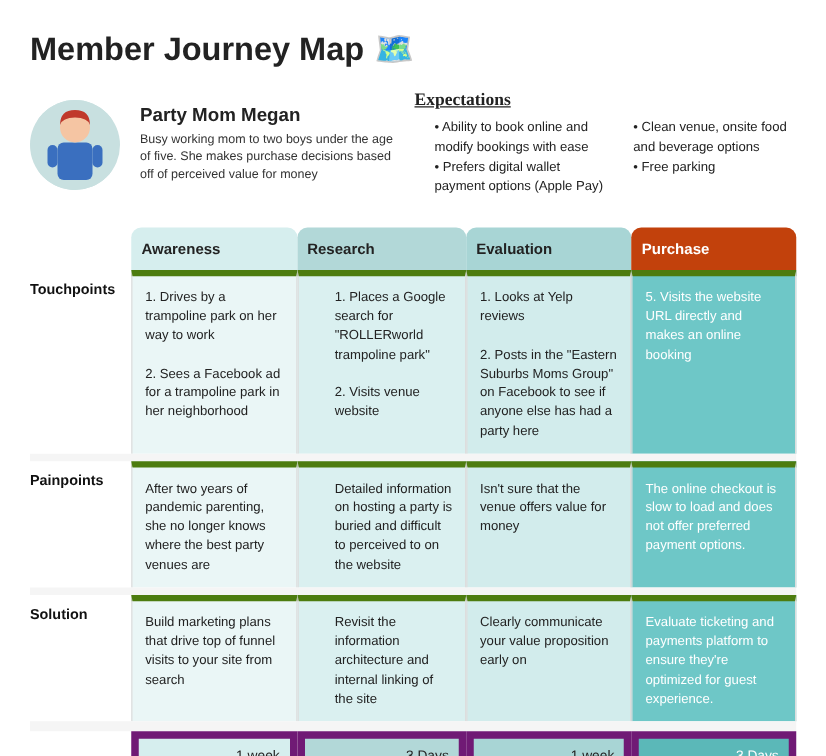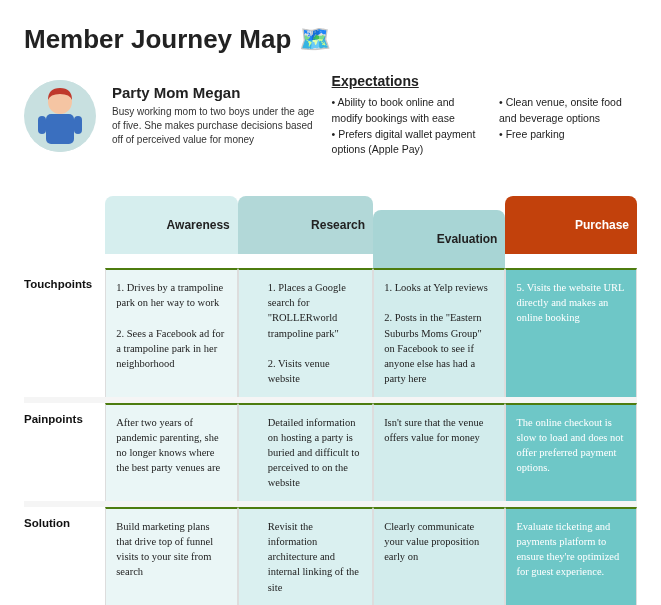--- a/index.html
+++ b/index.html
@@ -51,24 +51,26 @@
       line-height: 1.4;
     }
     .expectations-section {
       flex: 1.5;
     }
     .expectations-title {
       font-size: 14px;
       font-weight: 700;
       margin-bottom: 6px;
       text-decoration: underline;
+      font-family: Liberation Serif, serif;
     }
     .expectations-cols {
       display: flex;
       gap: 16px;
+      margin-left: 16px;
     }
     .expectations-list {
       font-size: 10.5px;
       line-height: 1.5;
       list-style: none;
     }
     .expectations-list li::before {
       content: '• ';
     }
 
@@ -84,29 +86,29 @@
     
     .row-label {
       font-weight: 700;
       font-size: 11.5px;
       vertical-align: top;
       padding: 10px 6px 10px 0;
       color: #111;
     }
     
     .stage-header {
-      text-align: right;
+      text-align: left;
       font-weight: 700;
       font-size: 12px;
-      padding: 22px 8px;
+      padding: 10px 8px;
       border-radius: 8px 8px 0 0;
     }
     .stage-header.awareness { background: #d6eeee; color: #222; }
     .stage-header.research  { background: #b2d8d8; color: #222; }
-    .stage-header.evaluation{ background: #a8d5d5; color: #222; margin-top: 28px; }
+    .stage-header.evaluation{ background: #a8d5d5; color: #222; }
     .stage-header.purchase  { background: #c2410c; color: #fff; }
 
     
     .content-cell {
       vertical-align: top;
       padding: 10px 10px;
       font-size: 10.5px;
       line-height: 1.45;
       border-left: 1px solid #ddd;
       border-right: 1px solid #ddd;
@@ -125,23 +127,22 @@
       border-radius: 0 0 8px 8px;
       border: 6px solid #701a75;
     }
     .duration-cell.awareness  { background: #d6eeee; color: #222; }
     .duration-cell.research   { background: #b2d8d8; color: #222; }
     .duration-cell.evaluation { background: #a8d5d5; color: #222; }
     .duration-cell.purchase   { background: #5bb8b8; color: #fff; }
 
     
     .content-row td.content-cell {
-      border-top: 2px solid #4d7c0f;
+      border-top: 5px solid #4d7c0f;
       border-bottom: none;
-      font-family: Liberation Serif, serif;
     }
     .content-row:last-of-type td.content-cell {
       border-bottom: 1px solid #ccc;
     }
 
     .section-divider td {
       height: 6px;
       background: #f5f5f5;
     }
 

